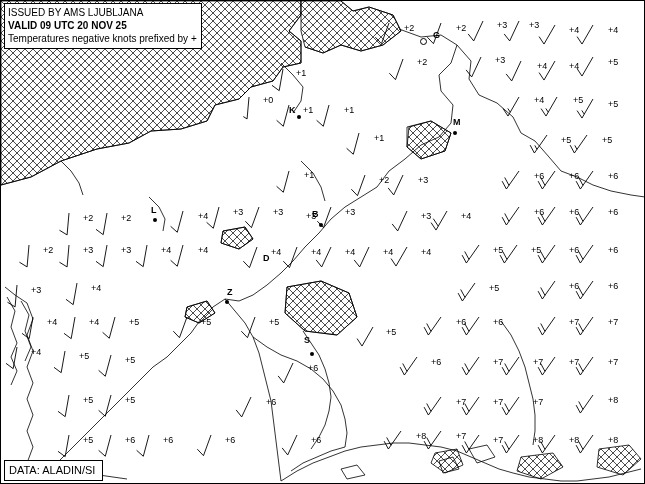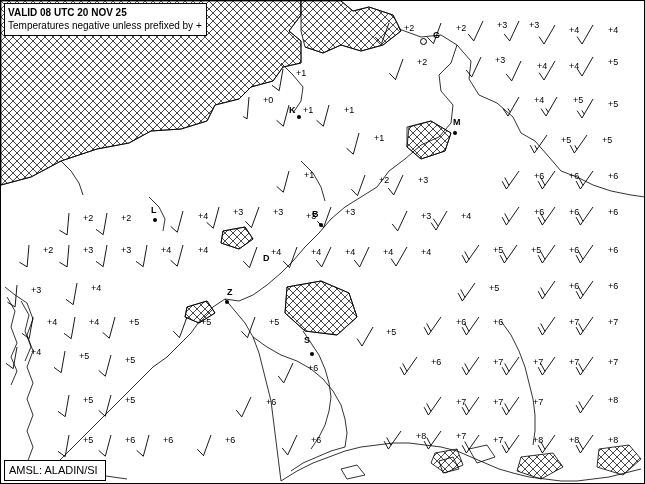--- a/index.html
+++ b/index.html
@@ -696,21 +696,22 @@
       <div class="city-label" style="left: 150px; top: 204px;">L</div>
       <div class="city-dot" style="left: 152px; top: 217px;"></div>
       <div class="city-label" style="left: 262px; top: 252px;">D</div>
       <div class="city-label" style="left: 226px; top: 286px;">Z</div>
       <div class="city-dot" style="left: 224px; top: 299px;"></div>
       <div class="city-label" style="left: 303px; top: 334px;">S</div>
       <div class="city-dot" style="left: 309px; top: 351px;"></div>
     </div>
 
   <div class="header-block">
-    <div class="bold">VALID 08 UTC 20 NOV 25</div>
-    <div>Temperatures negative unless prefixed by +</div>
+    <div>ISSUED BY AMS LJUBLJANA</div>
+    <div class="bold">VALID 09 UTC 20 NOV 25</div>
+    <div>Temperatures negative knots prefixed by +</div>
   </div>
 
   <div class="footer-block">
-    <div>AMSL: ALADIN/SI</div>
+    <div>DATA: ALADIN/SI</div>
   </div>
 
 </div>
 
 </body></html>

